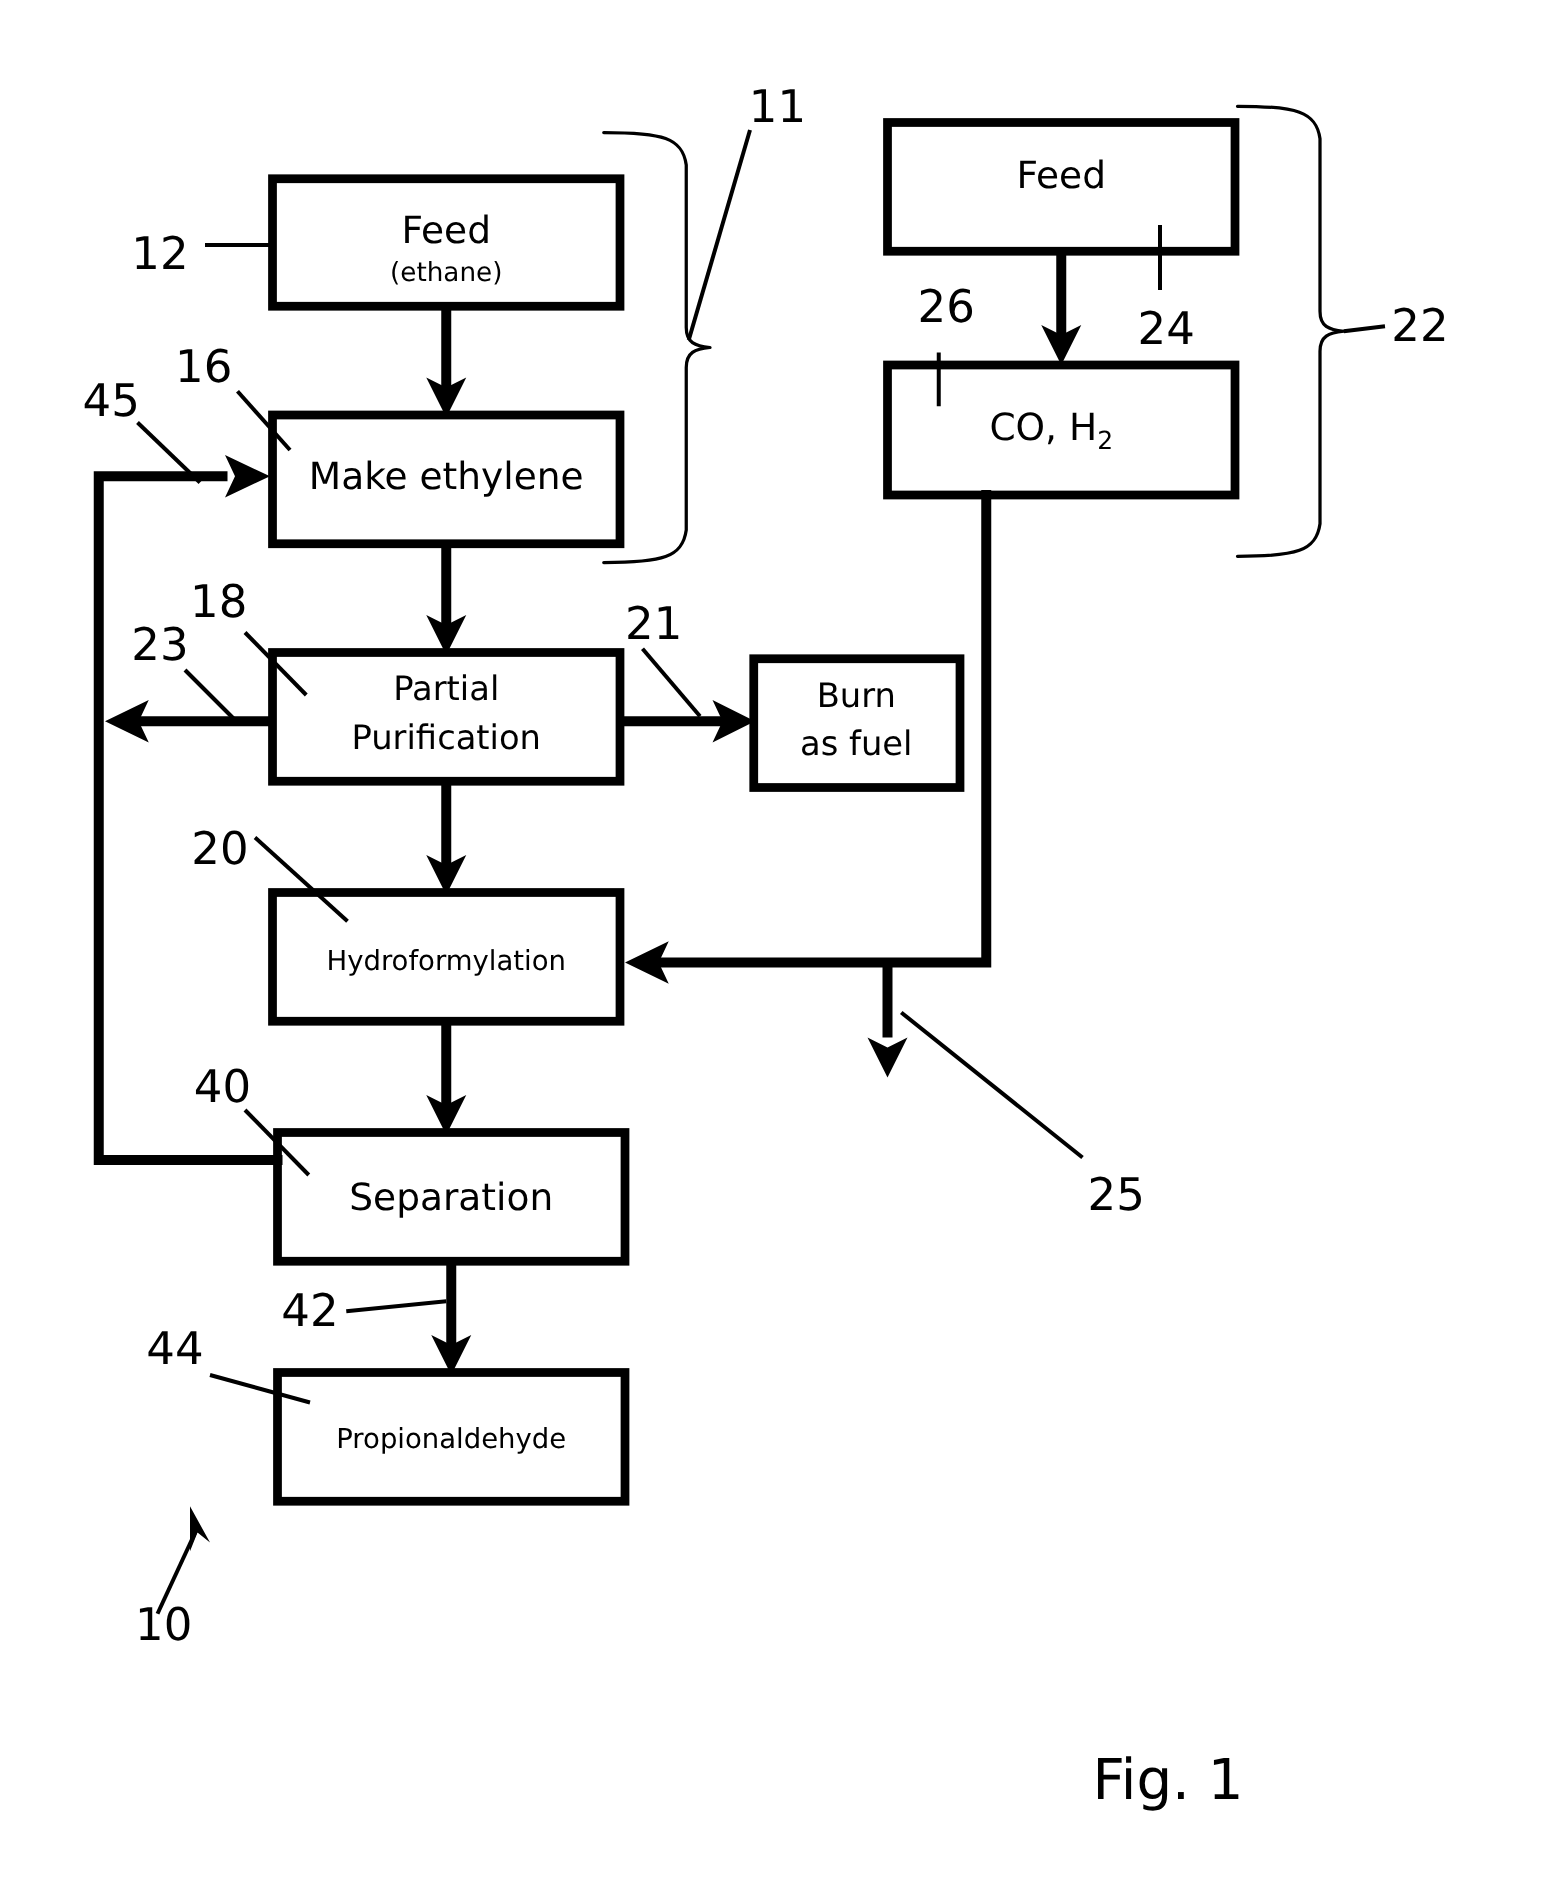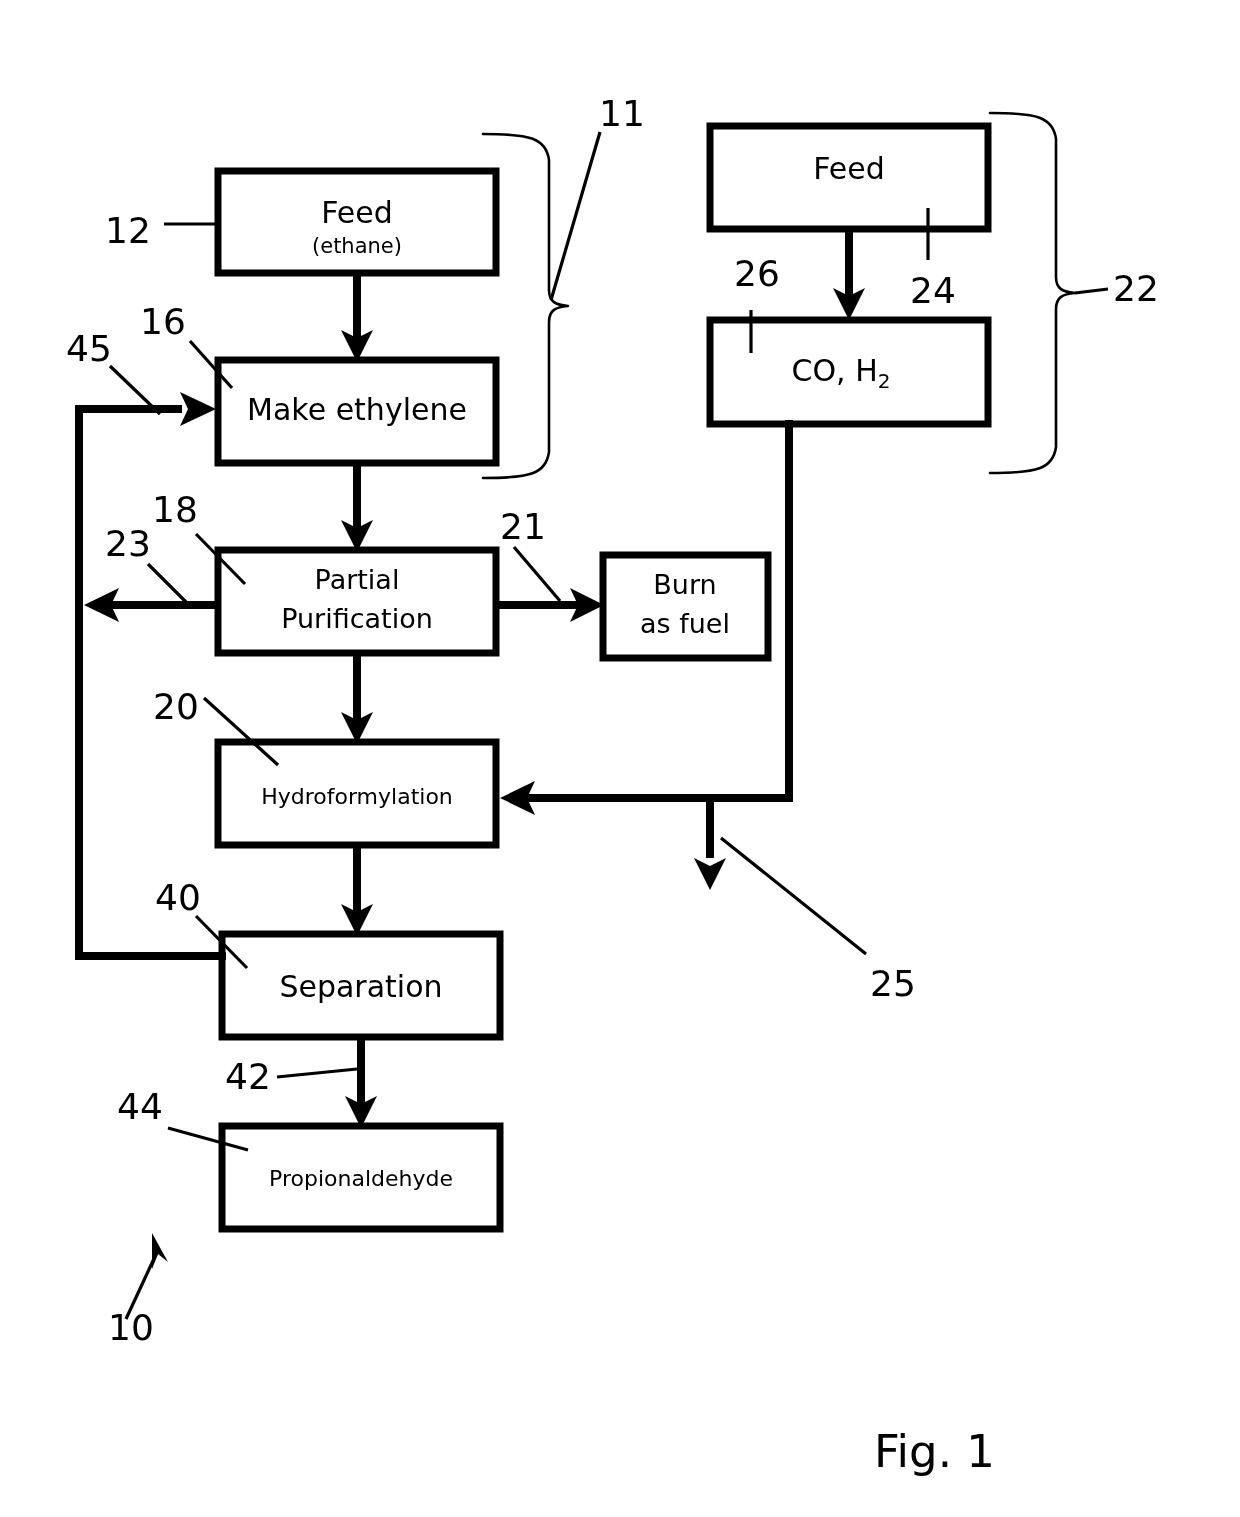--- a/index.html
+++ b/index.html
@@ -11,21 +11,20 @@
     width: 1240px;
     height: 1517px;
     font-family: "DejaVu Sans", sans-serif;
     overflow: hidden;
   }
   #figure-root {
     position: relative;
     width: 1240px;
     height: 1402px;
     background: #ffffff;
-    margin-top: 28px;
   }
   svg#diagram {
     position: absolute;
     top: 0;
     left: 0;
     width: 1240px;
     height: 1517px;
   }
   .box-rect {
     fill: #ffffff;

